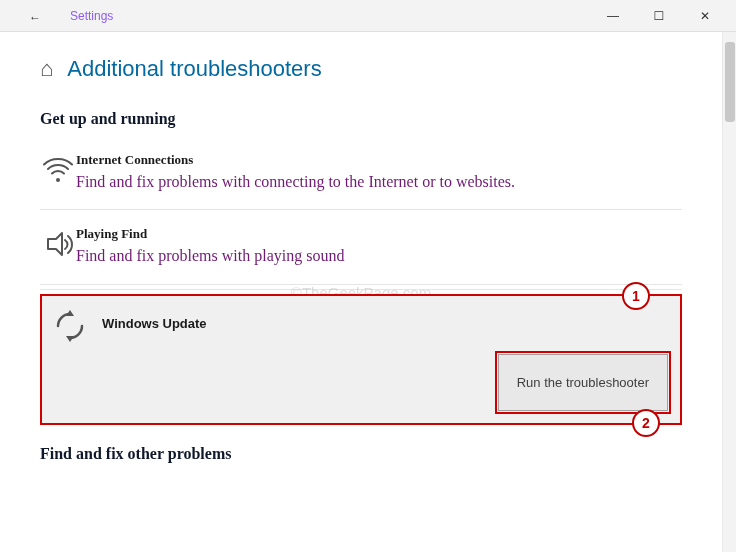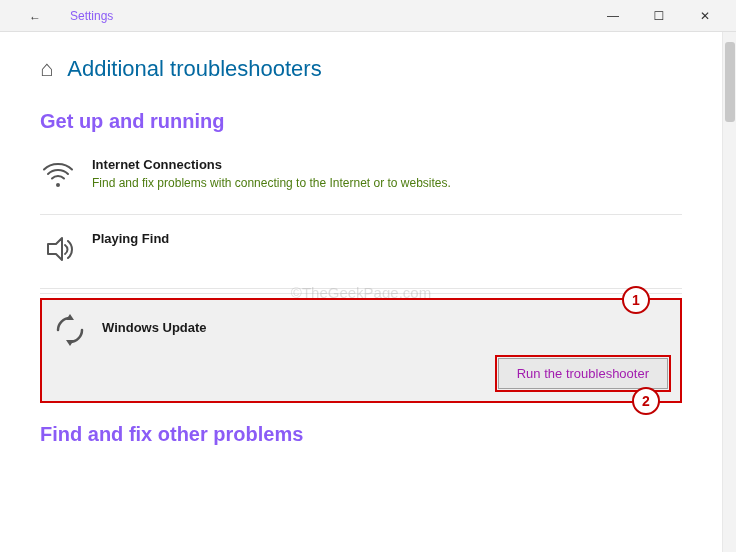--- a/index.html
+++ b/index.html
@@ -88,53 +88,54 @@
       font-size: 22px;
       color: #555;
     }
     .page-title {
       font-size: 22px;
       font-weight: 300;
       color: #0369a1;
     }
 
     .section-title {
-      font-size: 20px;
+      font-size: 16px;
       font-weight: 600;
-      color: #8b5cf6;
+      color: #0f172a;
       margin-bottom: 12px;
+      font-family: Liberation Serif, serif;
     }
 
     .troubleshooter-item {
       display: flex;
       align-items: flex-start;
-      gap: 16px;
       padding: 12px 0;
       cursor: pointer;
+      font-family: Liberation Serif, serif;
     }
 
     .item-icon {
       font-size: 28px;
       color: #555;
       flex-shrink: 0;
       width: 36px;
       text-align: center;
       margin-top: 2px;
     }
 
     .item-text {}
     .item-name {
       font-size: 13px;
       font-weight: 600;
       color: #1a1a1a;
       margin-bottom: 3px;
     }
     .item-desc {
-      font-size: 12px;
-      color: #4d7c0f;
+      font-size: 16px;
+      color: #701a75;
       line-height: 1.4;
     }
 
     
     .item-expanded {
       border: 2px solid #d00000;
       background: #f0f0f0;
       padding: 12px;
       margin-bottom: 4px;
       position: relative;
@@ -145,24 +146,24 @@
       gap: 16px;
     }
     .item-expanded-bottom {
       display: flex;
       justify-content: flex-end;
       margin-top: 12px;
     }
     .run-btn {
       background: #e8e8e8;
       border: 1px solid #a0a0a0;
-      padding: 7px 18px;
+      padding: 20px 18px;
       font-size: 13px;
       cursor: pointer;
-      color: #a21caf;
+      color: #404040;
       outline: 2px solid #d00000;
       outline-offset: 1px;
     }
 
     
     .annotation {
       position: absolute;
       width: 28px;
       height: 28px;
       border-radius: 50%;
@@ -261,20 +262,21 @@
     <div class="troubleshooter-item">
       <div class="item-icon">
         <svg width="32" height="32" viewBox="0 0 32 32" fill="none" xmlns="http://www.w3.org/2000/svg">
           <polygon points="6,11 14,11 20,5 20,27 14,21 6,21" stroke="#555" stroke-width="2" fill="none" stroke-linejoin="round"></polygon>
           <path d="M23 12c1.5 1.1 2.5 2.8 2.5 4.5S24.5 19.9 23 21" stroke="#555" stroke-width="2" stroke-linecap="round" fill="none"></path>
           <path d="M26 8c2.5 2.1 4 5.1 4 8.5s-1.5 6.4-4 8.5" stroke="#555" stroke-width="2" stroke-linecap="round" fill="none"></path>
         </svg>
       </div>
       <div class="item-text">
         <div class="item-name">Playing Find</div>
+        <div class="item-desc">Find and fix problems with playing sound</div>
       </div>
     </div>
 
     <div class="divider"></div>
 
 
     <div class="divider"></div>
 
     <div class="expanded-wrapper">
       <div class="item-expanded">

